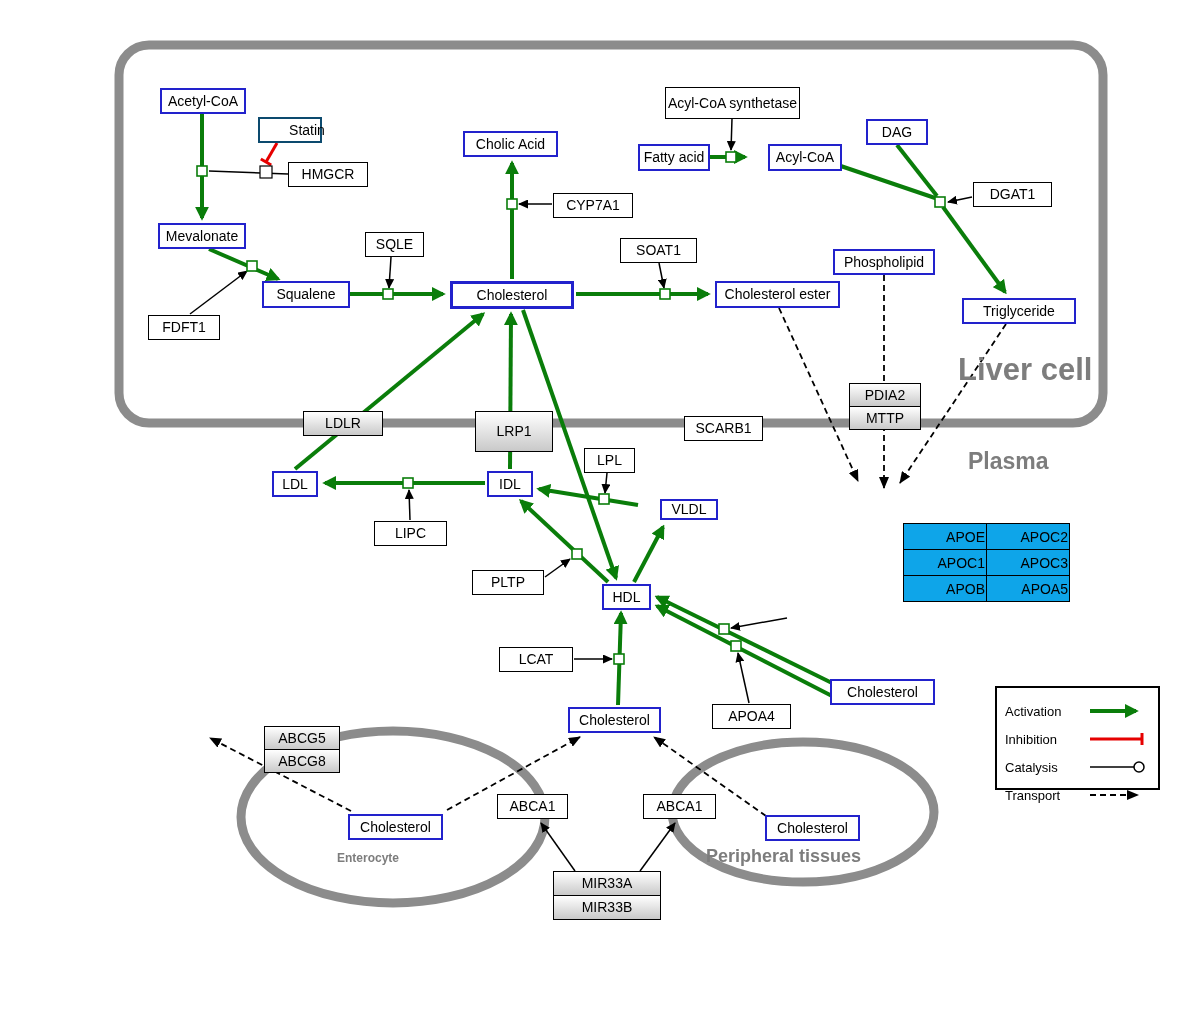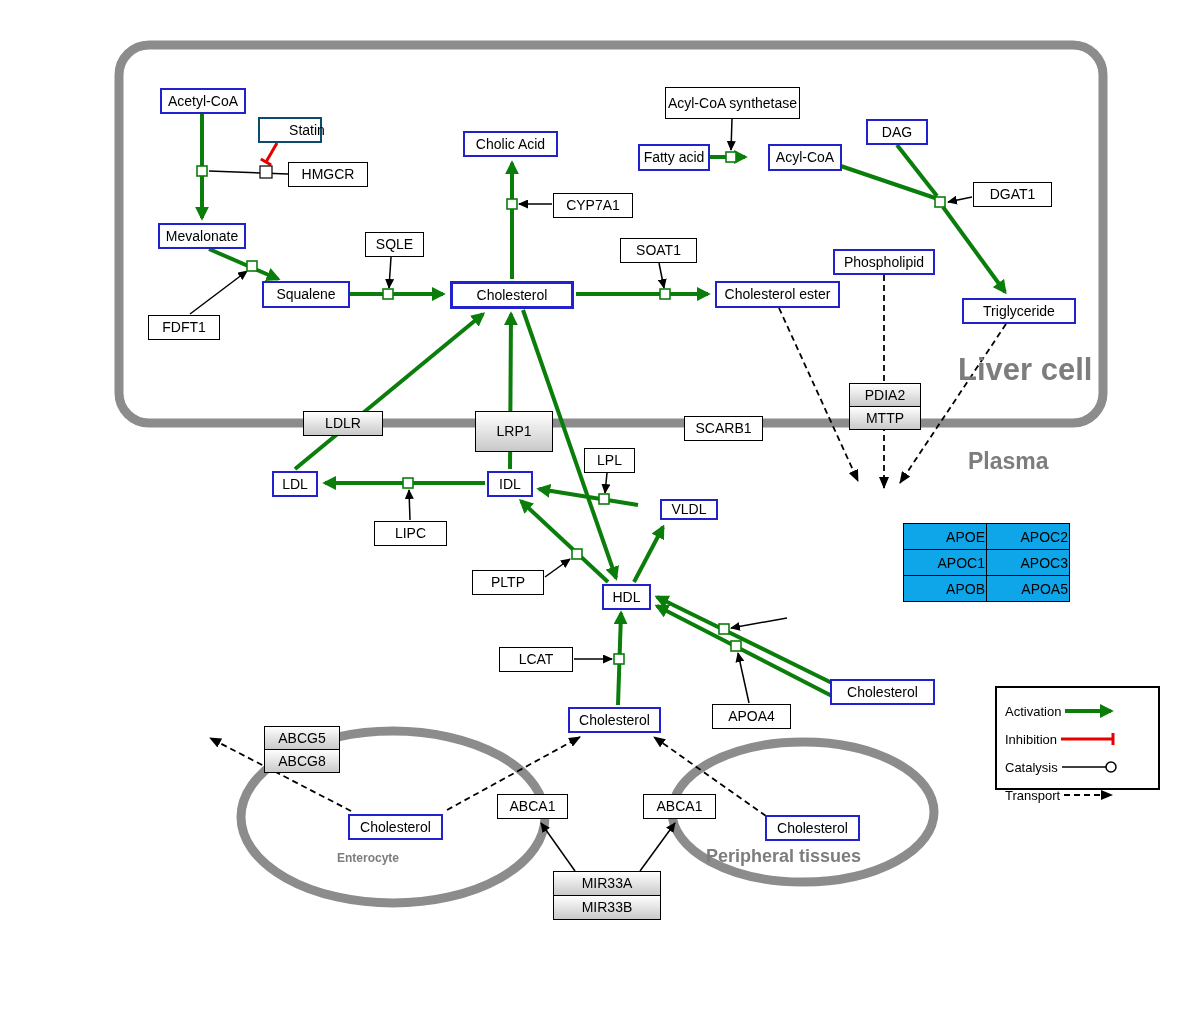--- a/index.html
+++ b/index.html
@@ -16,21 +16,21 @@
   .stack{position:absolute;}
   .stack .node{position:relative;width:100%;margin-top:-1px;}
   .region-label{position:absolute;font-weight:bold;color:#7d7d7d;
                 font-family:"Liberation Sans",sans-serif;}
   .apotable{position:absolute;border-collapse:collapse;}
   .apotable td{border:1px solid #000;width:80px;height:23px;text-align:right;
                font:14px "Liberation Sans",sans-serif;background:#0ea5e9;}
   .legend{position:absolute;left:995px;top:686px;width:165px;height:104px;
           border:2px solid #000;background:#fff;box-sizing:border-box;
           display:flex;flex-direction:column;justify-content:space-around;padding:3px 8px;}
-  .lrow{display:flex;align-items:center;
+  .lrow{display:flex;align-items:center;justify-content:space-between;
         font:13px "Liberation Sans",sans-serif;margin-top:12px;}
 </style>
 </head>
 <body>
 
 <div id="canvas">
 
   <svg id="edge-layer" width="1200" height="1013">
     <defs>
       <marker id="ag" viewBox="0 0 10 10" refX="8" refY="5" markerWidth="3.5" markerHeight="3.5" orient="auto">

